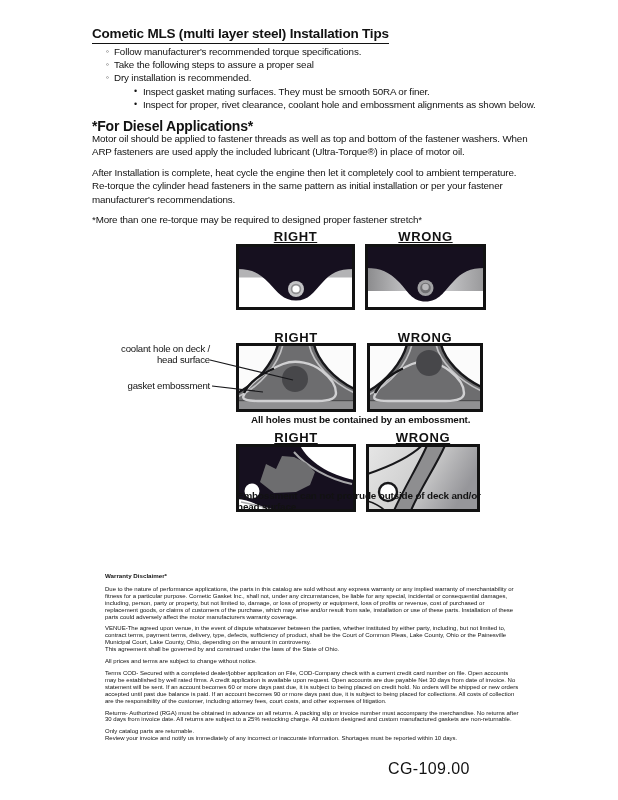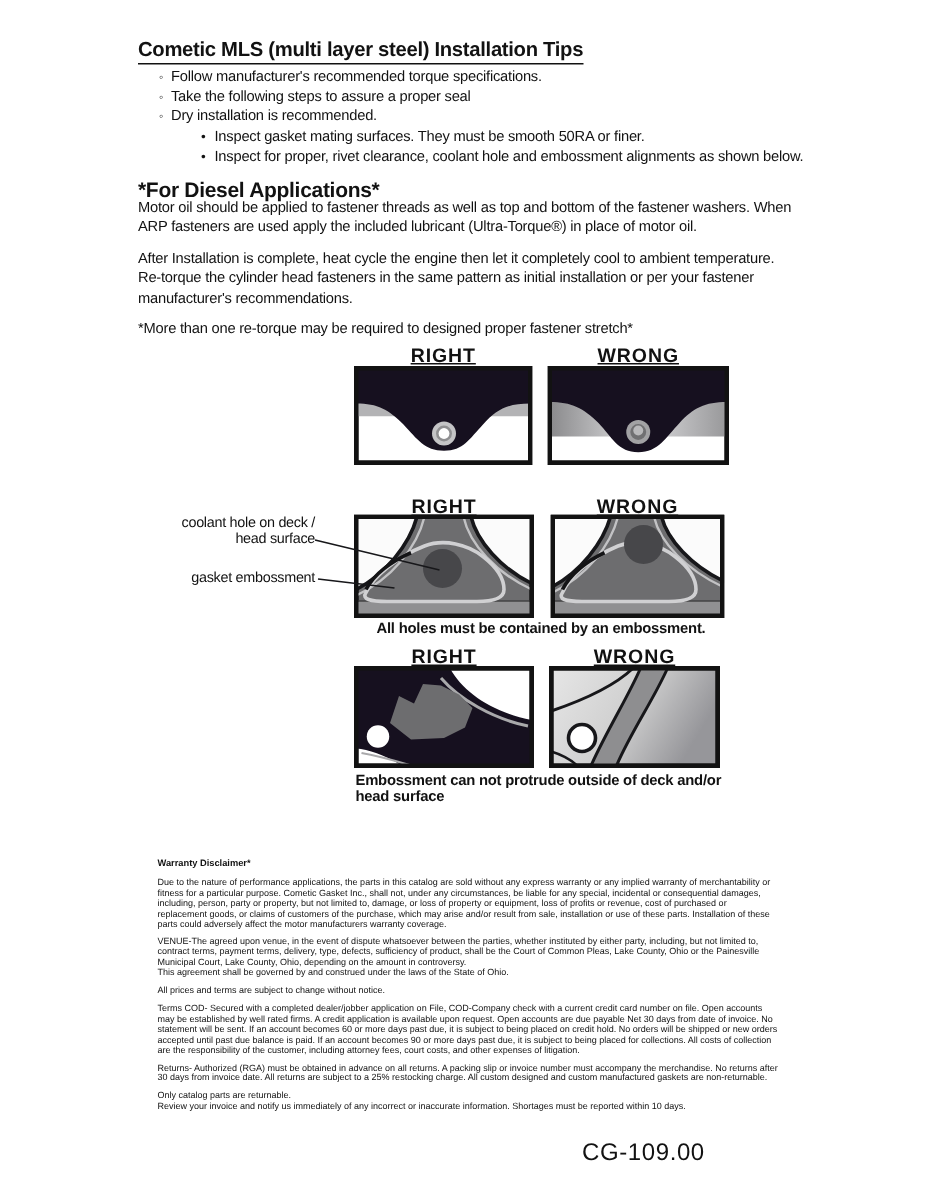--- a/index.html
+++ b/index.html
@@ -153,21 +153,21 @@
       </linearGradient>
     </defs>
     <rect x="1.5" y="1.5" width="111" height="65" fill="url(#bandGrad)" stroke="#121212" stroke-width="3"></rect>
     <path d="M1.5,30 C25,22 45,12 56,1.5" fill="none" stroke="#17171a" stroke-width="2"></path>
     <path d="M1.5,57 C8,59 14,62 19,66.5" fill="none" stroke="#17171a" stroke-width="1.6"></path>
     <path d="M61,1.5 L79,1.5 C70,22 54,45 45,66.5 L28,66.5 C38,44 53,20 61,1.5 Z" fill="#8e8e90" stroke="#17171a" stroke-width="2"></path>
     <circle cx="22" cy="48" r="9" fill="#ffffff" stroke="#17171a" stroke-width="2.4"></circle>
     <rect x="1.5" y="1.5" width="111" height="65" fill="none" stroke="#121212" stroke-width="3"></rect>
   </svg>
 
-  <div class="abs caption" style="left:237px;top:515px;width:250px;">Embossment can not protrude outside of deck and/or head surface</div>
+  <div class="abs caption" style="left:237px;top:490px;width:250px;">Embossment can not protrude outside of deck and/or head surface</div>
 
   <div class="abs legal" style="left:105px;top:573px;">
     <p class="lh">Warranty Disclaimer*</p>
     <p>Due to the nature of performance applications, the parts in this catalog are sold without any express warranty or any implied warranty of merchantability or fitness for a particular purpose.  Cometic Gasket Inc., shall not, under any circumstances, be liable for any special, incidental or consequential damages, including, person, party or property, but not limited to, damage, or loss of property or equipment, loss of profits or revenue, cost of purchased or replacement goods, or claims of customers of the purchase, which may arise and/or result from sale, installation or use of these parts.  Installation of these parts could adversely affect the motor manufacturers warranty coverage.</p>
     <p>VENUE-The agreed upon venue, in the event of dispute whatsoever between the parties, whether instituted by either party, including, but not limited to, contract terms, payment terms, delivery, type, defects, sufficiency of product, shall be the Court of Common Pleas, Lake County, Ohio or the Painesville Municipal Court, Lake County, Ohio, depending on the amount in controversy.
 This agreement shall be governed by and construed under the laws of the State of Ohio.</p>
     <p>All prices and terms are subject to change without notice.</p>
     <p>Terms COD- Secured with a completed dealer/jobber application on File, COD-Company check with a current credit card number on file.  Open accounts may be established by well rated firms.  A credit application is available upon request.  Open accounts are due payable Net 30 days from date of invoice.  No statement will be sent.  If an account becomes 60 or more days past due, it is subject to being placed on credit hold.  No orders will be shipped or new orders accepted until past due balance is paid.  If an account becomes 90 or more days past due, it is subject to being placed for collections.  All costs of collection are the responsibility of the customer, including attorney fees, court costs, and other expenses of litigation.</p>
     <p>Returns- Authorized (RGA) must be obtained in advance on all returns.  A packing slip or invoice number must accompany the merchandise.  No returns after 30 days from invoice date.  All returns are subject to a 25% restocking charge.  All custom designed and custom manufactured gaskets are non-returnable.</p>
     <p>Only catalog parts are returnable.

